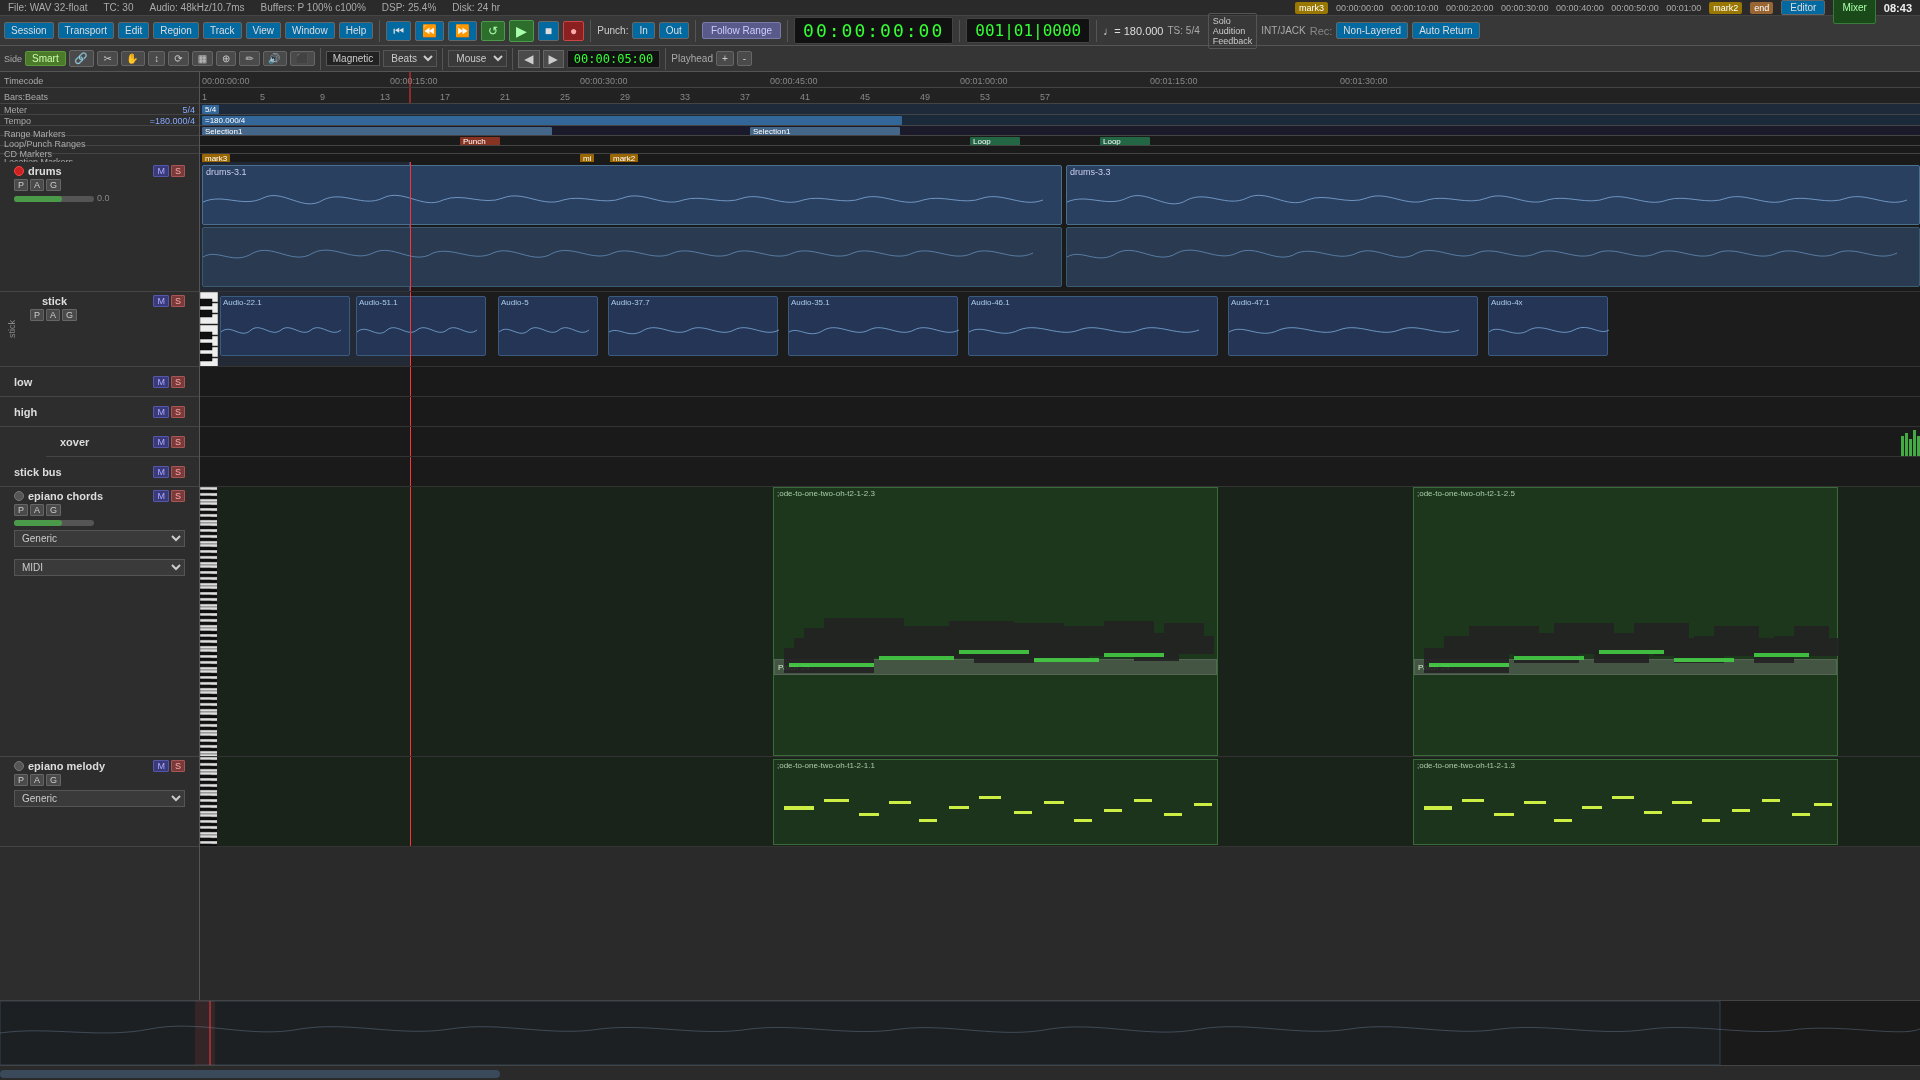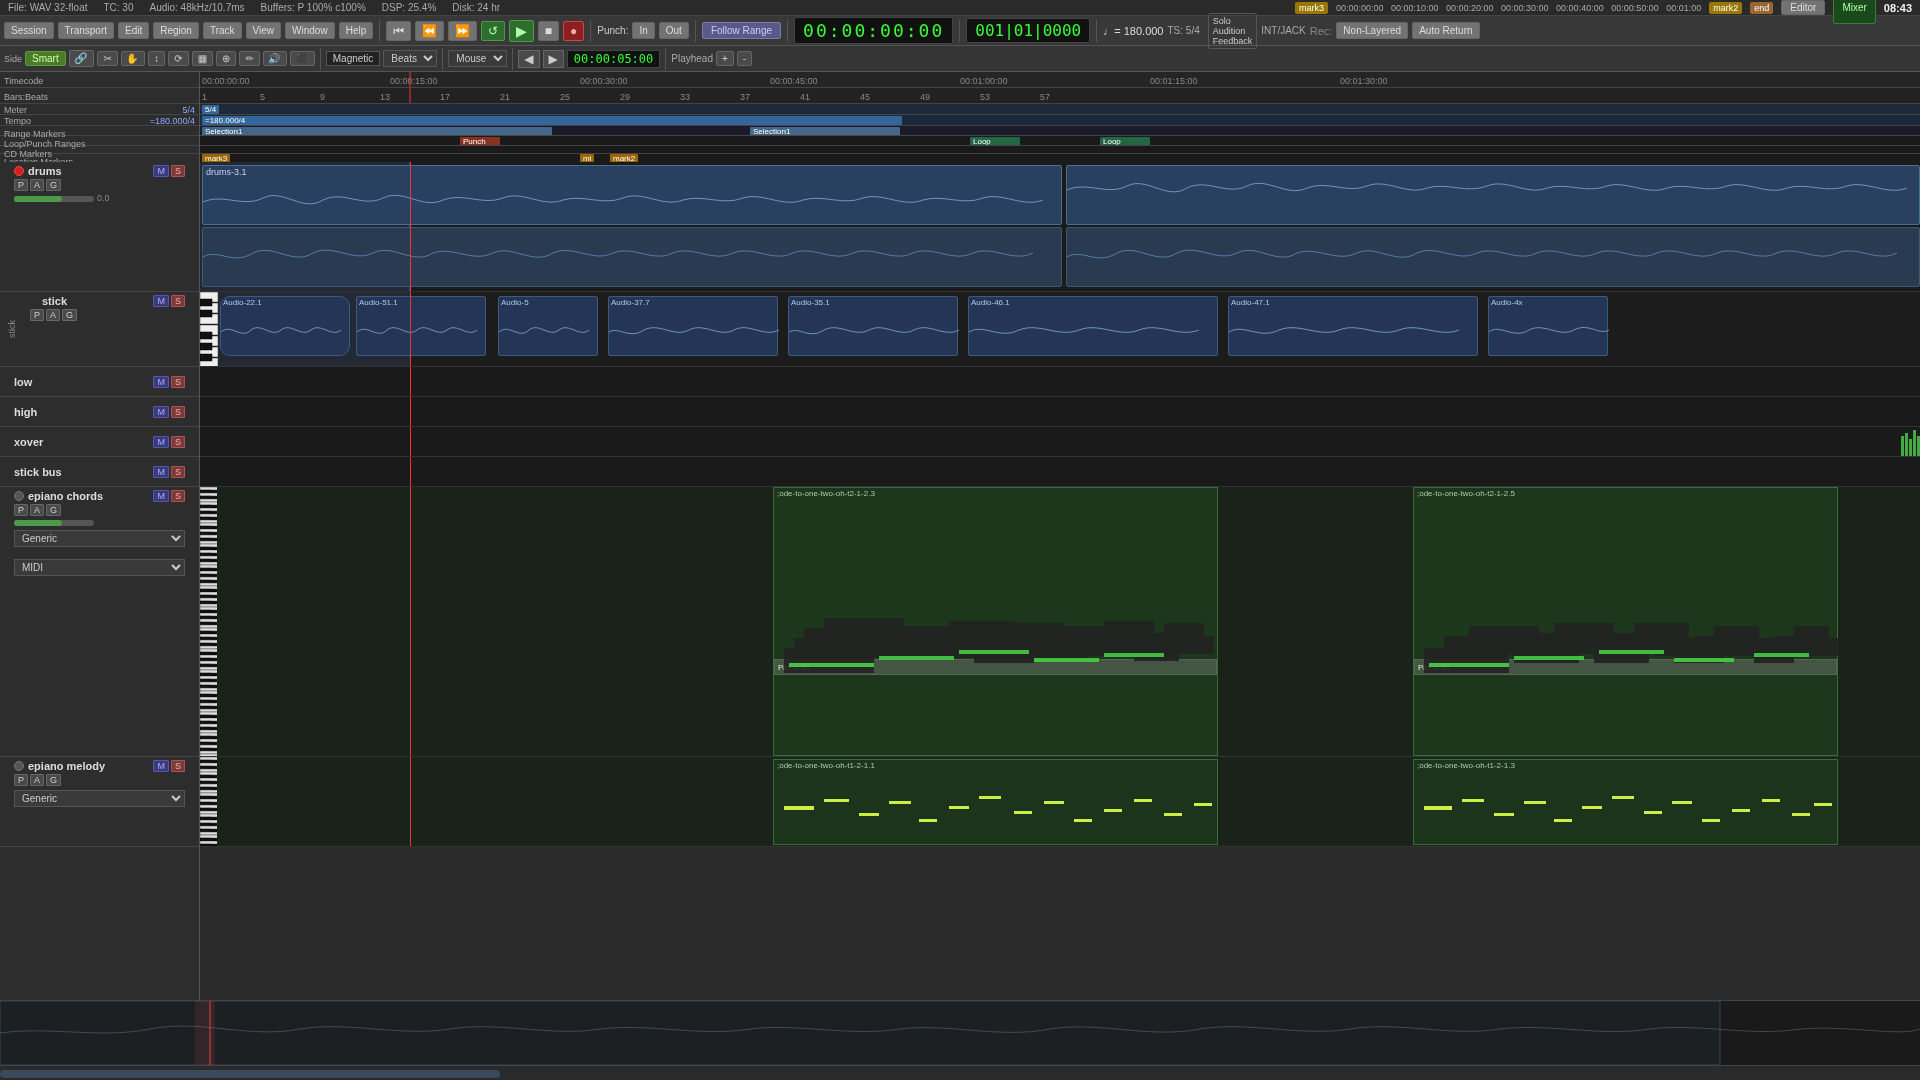--- a/index.html
+++ b/index.html
@@ -17,21 +17,21 @@
     .transport-bar {
       background: #383838;
       border-bottom: 1px solid #555;
       display: flex;
       align-items: center;
       height: 30px;
       padding: 0 4px;
       gap: 4px;
     }
     .btn {
-      background: #737373;
+      background: #0369a1;
       border: 1px solid #666;
       color: #ddd;
       font-size: 10px;
       padding: 2px 6px;
       cursor: pointer;
       border-radius: 2px;
       white-space: nowrap;
     }
     .btn-green { background: #2d6e2d; color: #aaffaa; border-color: #4a9a4a; }
     .btn-red { background: #8b2020; color: #ffaaaa; border-color: #cc4444; }
@@ -188,21 +188,21 @@
       color: #ccc;
       font-size: 10px;
       padding: 1px 3px;
       cursor: pointer;
     }
 
     .track-header-drums { height: 130px; }
     .track-header-stick { height: 75px; }
     .track-header-low { height: 30px; }
     .track-header-high { height: 30px; }
-    .track-header-xover { height: 30px; }
+    .track-header-xover { height: 30px; margin-left: 46px; }
     .track-header-stickbus { height: 30px; }
     .track-header-epiano { height: 270px; }
     .track-header-emelody { height: 90px; }
 
     .top-status {
       background: #2a2a2a;
       height: 16px;
       display: flex;
       align-items: center;
       padding: 0 8px;
@@ -594,20 +594,21 @@
         </svg>
       </div>
 
       <div style="position:absolute; left:2px; top:65px; width:860px; height:60px; background:#2a3a50; border:1px solid #3a5a70; border-radius:2px; z-index:2;">
         <svg width="860" height="58" style="display:block;">
           <path d="M0,29 C15,20 30,38 50,25 C70,15 90,38 110,25 C130,15 150,35 170,25 C190,15 210,38 230,25 C250,18 270,35 290,25 C310,16 330,38 350,25 C370,16 390,35 410,25 C430,17 450,35 470,25 C490,17 510,35 530,25 C550,17 570,35 590,25 C610,17 630,35 650,25 C670,17 690,35 710,25 C730,17 750,35 770,25 C790,17 810,35 830,25 C850,19" fill="none" stroke="#6a98c8" stroke-width="1" opacity="0.7"></path>
         </svg>
       </div>
 
       <div style="position:absolute; left:866px; top:3px; width:854px; height:60px; background:#2a4060; border:1px solid #4a7090; border-radius:2px; z-index:2;">
+        <div style="font-size:9px; color:#cce; padding:1px 3px;">drums-3.3</div>
         <svg width="854" height="48" style="display:block;">
           <path d="M0,24 C20,15 40,30 60,20 C80,10 100,35 120,22 C140,12 160,30 180,20 C200,10 220,32 240,22 C260,14 280,28 300,20 C320,12 340,30 360,22 C380,16 400,28 420,20 C440,12 460,30 480,22 C500,16 520,28 540,20 C560,14 580,30 600,22 C620,16 640,28 660,20 C680,14 700,30 720,22 C740,16 760,28 780,20 C800,14 820,30 840,22 C854,18" fill="none" stroke="#8ab8e8" stroke-width="1" opacity="0.7"></path>
         </svg>
       </div>
 
       <div style="position:absolute; left:866px; top:65px; width:854px; height:60px; background:#2a3a50; border:1px solid #3a5a70; border-radius:2px; z-index:2;">
         <svg width="854" height="58" style="display:block;">
           <path d="M0,29 C15,20 30,38 50,25 C70,15 90,38 110,25 C130,15 150,35 170,25 C190,15 210,38 230,25 C250,18 270,35 290,25 C310,16 330,38 350,25 C370,16 390,35 410,25 C430,17 450,35 470,25 C490,17 510,35 530,25 C550,17 570,35 590,25 C610,17 630,35 650,25 C670,17 690,35 710,25 C730,17 750,35 770,25 C790,17 810,35 830,25 C854,19" fill="none" stroke="#6a98c8" stroke-width="1" opacity="0.7"></path>
         </svg>
       </div>
@@ -631,21 +632,21 @@
           <rect x="0" y="40" width="12" height="7" fill="#111" stroke="#000" stroke-width="0.5"></rect>
           <rect x="0" y="51" width="12" height="7" fill="#111" stroke="#000" stroke-width="0.5"></rect>
           <rect x="0" y="62" width="12" height="7" fill="#111" stroke="#000" stroke-width="0.5"></rect>
         </svg>
       </div>
       <div style="flex:1; position:relative; overflow:hidden;">
         <div class="playhead" style="left:192px; height:100%;"></div>
 
         <div style="position:absolute; left:0; top:0; width:192px; height:100%; background:rgba(80,120,200,0.15);"></div>
 
-        <div style="position:absolute; left:2px; top:4px; width:130px; height:60px; background:#253555; border:1px solid #3a5a80; border-radius:10px;">
+        <div style="position:absolute; left:2px; top:4px; width:130px; height:60px; background:#253555; border:1px solid #3a5a80; border-radius:2px;">
           <div style="font-size:8px; color:#aaccee; padding:1px 2px;">Audio-22.1</div>
           <svg width="130" height="48">
               <path d="M0,24 C10,15 20,32 30,22 C40,14 50,30 60,22 C70,14 80,30 90,22 C100,14 110,30 120,22 C130,16" fill="none" stroke="#7aacdc" stroke-width="1" opacity="0.8"></path>
             </svg>
         </div>
         <div style="position:absolute; left:138px; top:4px; width:130px; height:60px; background:#253555; border:1px solid #3a5a80; border-radius:2px;">
           <div style="font-size:8px; color:#aaccee; padding:1px 2px;">Audio-51.1</div>
           <svg width="130" height="48">
               <path d="M0,24 C10,15 20,32 30,22 C40,14 50,30 60,22 C70,14 80,30 90,22 C100,14 110,30 120,22 C130,16" fill="none" stroke="#7aacdc" stroke-width="1" opacity="0.8"></path>
             </svg>

